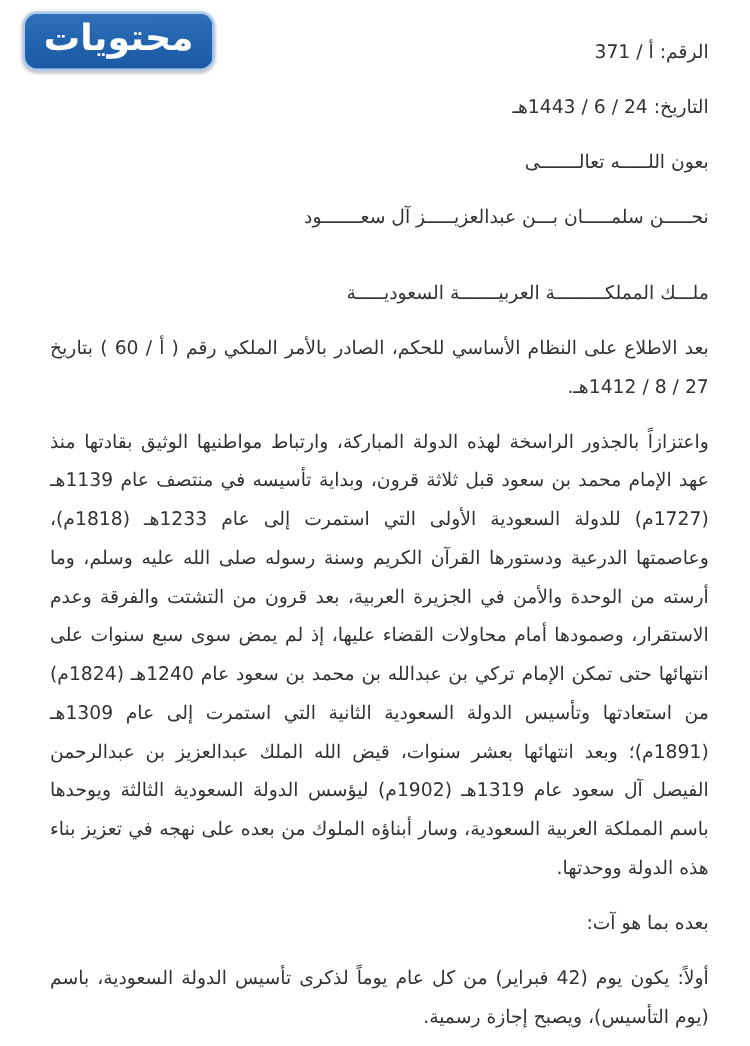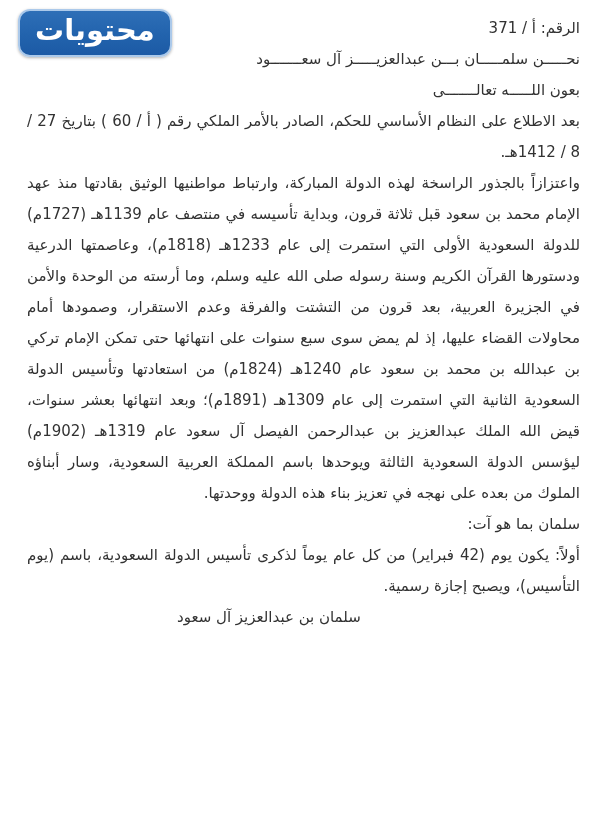--- a/index.html
+++ b/index.html
@@ -37,21 +37,21 @@
     left: 0;
     padding: 0 20px;
     direction: rtl;
     unicode-bidi: embed;
     color: #323232;
     font-size: 15px;
     line-height: 31px;
     text-align: right;
   }
   .content p {
-    margin: 0;
+    margin: 13px;
   }
   .para {
     text-align: justify;
     text-justify: inter-word;
   }
   .gap-above {
     margin-top: 30px !important;
   }
   .signature {
     margin-left: 150px !important;
@@ -64,32 +64,34 @@
 <div class="page">
 
   <div class="badge">
     <span>محتويات</span>
   </div>
 
   <div class="content">
 
     <p>الرقم: أ / 371</p>
 
+    <p>التاريخ: 24 / 6 / 1443هـ</p>
+
+    <p>بعون اللـــــه تعالـــــــى</p>
 
     <p>نحـــــن سلمـــــان بـــن عبدالعزيـــــز آل سعـــــــود</p>
 
-    <p>بعون اللـــــه تعالـــــــى</p>
-
+    <p class="gap-above">ملـــك المملكـــــــــة العربيـــــــة السعوديـــــة</p>
 
     <p class="para">بعد الاطلاع على النظام الأساسي للحكم، الصادر بالأمر الملكي رقم ( أ / 60 ) بتاريخ 27 / 8 / 1412هـ.</p>
 
     <p class="para">واعتزازاً بالجذور الراسخة لهذه الدولة المباركة، وارتباط مواطنيها الوثيق بقادتها منذ عهد الإمام محمد بن سعود قبل ثلاثة قرون، وبداية تأسيسه في منتصف عام 1139هـ (1727م) للدولة السعودية الأولى التي استمرت إلى عام 1233هـ (1818م)، وعاصمتها الدرعية ودستورها القرآن الكريم وسنة رسوله صلى الله عليه وسلم، وما أرسته من الوحدة والأمن في الجزيرة العربية، بعد قرون من التشتت والفرقة وعدم الاستقرار، وصمودها أمام محاولات القضاء عليها، إذ لم يمض سوى سبع سنوات على انتهائها حتى تمكن الإمام تركي بن عبدالله بن محمد بن سعود عام 1240هـ (1824م) من استعادتها وتأسيس الدولة السعودية الثانية التي استمرت إلى عام 1309هـ (1891م)؛ وبعد انتهائها بعشر سنوات، قيض الله الملك عبدالعزيز بن عبدالرحمن الفيصل آل سعود عام 1319هـ (1902م) ليؤسس الدولة السعودية الثالثة ويوحدها باسم المملكة العربية السعودية، وسار أبناؤه الملوك من بعده على نهجه في تعزيز بناء هذه الدولة ووحدتها.</p>
 
 
-    <p>سلمان بما هو آت:</p>
+    <p>بعده بما هو آت:</p>
 
     <p class="para">أولاً: يكون يوم (42 فبراير) من كل عام يوماً لذكرى تأسيس الدولة السعودية، باسم (يوم التأسيس)، ويصبح إجازة رسمية.</p>
 
 
     <p class="signature">سلمان بن عبدالعزيز آل سعود</p>
 
   </div>
 </div>
 
 </body></html>

